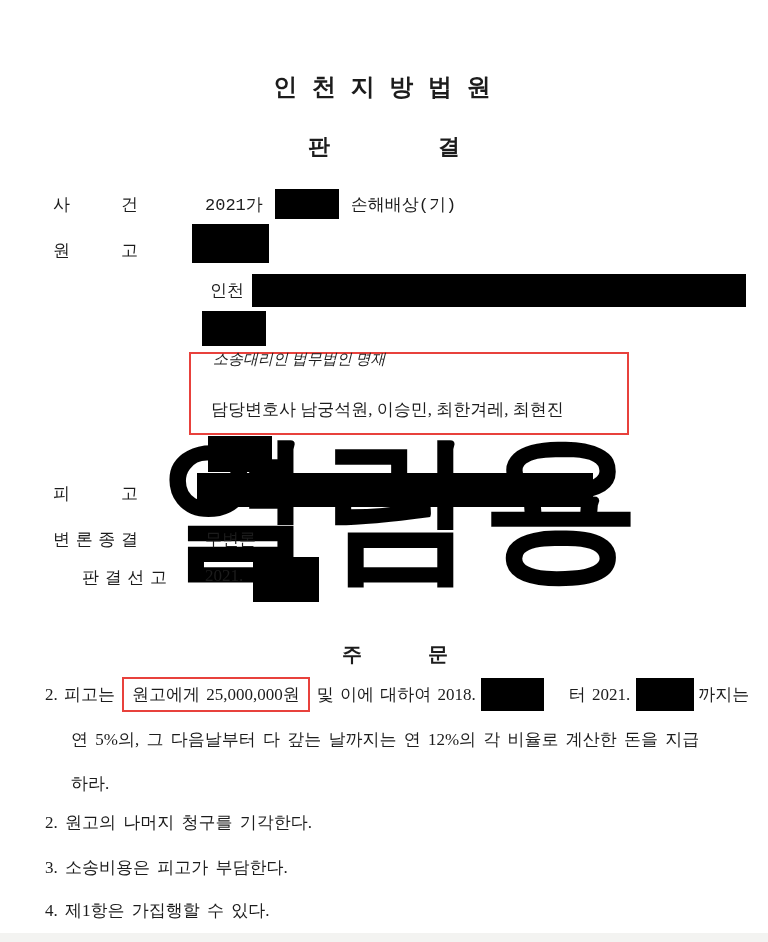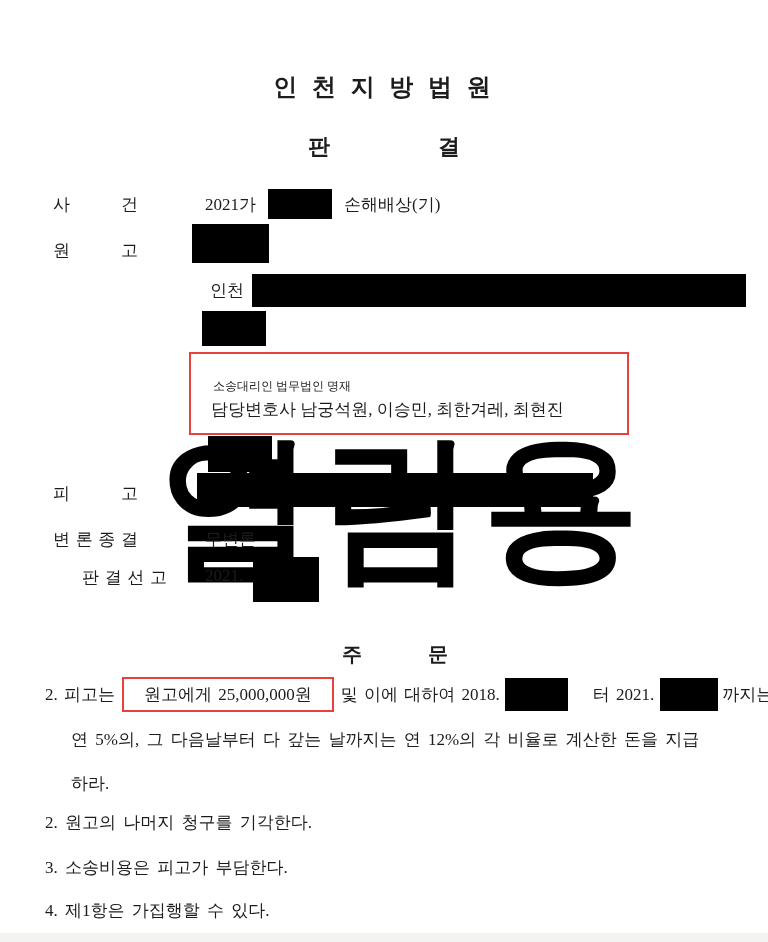--- a/index.html
+++ b/index.html
@@ -78,61 +78,61 @@
   }
   .order-line1{
     position:absolute;top:677px;left:45px;
     display:flex;align-items:center;
     font-size:17px;white-space:pre;word-spacing:2px;
     z-index:2;
   }
   .amount-box{
     display:inline-block;
     border:2px solid var(--red);
-    padding:4px 20px;margin:0 7px;
+    padding:4px 8px;margin:0 7px;
     white-space:nowrap;
   }
   .ml22{margin-left:20px;margin-right:6px;}
   .ml4{margin-left:5px;margin-right:5px;}
   .bottom-strip{
     position:absolute;left:0;right:0;bottom:0;height:9px;
     background:#f3f3f1;z-index:4;
   }
 </style>
 </head>
 <body>
 
 <div class="page">
 
   <div class="watermark">열람용</div>
 
   <div class="court-name">인 천 지 방 법 원</div>
   <div class="doc-title">판 결</div>
 
   <div class="field-label" style="top:193px;">사 건</div>
-  <div class="val-row" style="top:189px;">
+  <div class="val-row" style="top:189px;font-family:Liberation Mono, monospace;">
     <span>2021가</span>
     <span class="redact-inline" style="width:64px;height:30px;"></span>
     <span>손해배상(기)</span>
   </div>
 
   <div class="field-label" style="top:239px;">원 고</div>
   <div class="redact" style="left:192px;top:224px;width:77px;height:39px;"></div>
 
   <div class="val-row" style="left:210px;top:274px;gap:8px;">
     <span>인천</span>
     <span class="redact-inline" style="width:494px;height:33px;"></span>
   </div>
 
   <div class="redact" style="left:202px;top:311px;width:64px;height:35px;"></div>
 
   <div class="rep-box">
     <div></div>
   </div>
-  <div style="position:absolute;left:213px;top:378px;font-size:12px;z-index:2;">소송대리인 법무법인 명재</div>
+  <div style="position:absolute;left:213px;top:350px;font-size:15px;z-index:2;font-style:italic;">소송대리인 법무법인 명재</div>
   <div style="position:absolute;left:211px;top:398px;font-size:17px;z-index:2;">담당변호사 남궁석원, 이승민, 최한겨레, 최현진</div>
 
   <div class="field-label" style="top:446px;margin-top:36px;">피 고</div>
   <div class="redact" style="left:208px;top:436px;width:64px;height:36px;"></div>
   <div class="redact" style="left:197px;top:473px;width:396px;height:34px;"></div>
 
   <div class="field-label" style="top:528px;">변 론 종 결</div>
   <div class="val-row" style="top:528px;">
     <span>무변론</span>
   </div>

